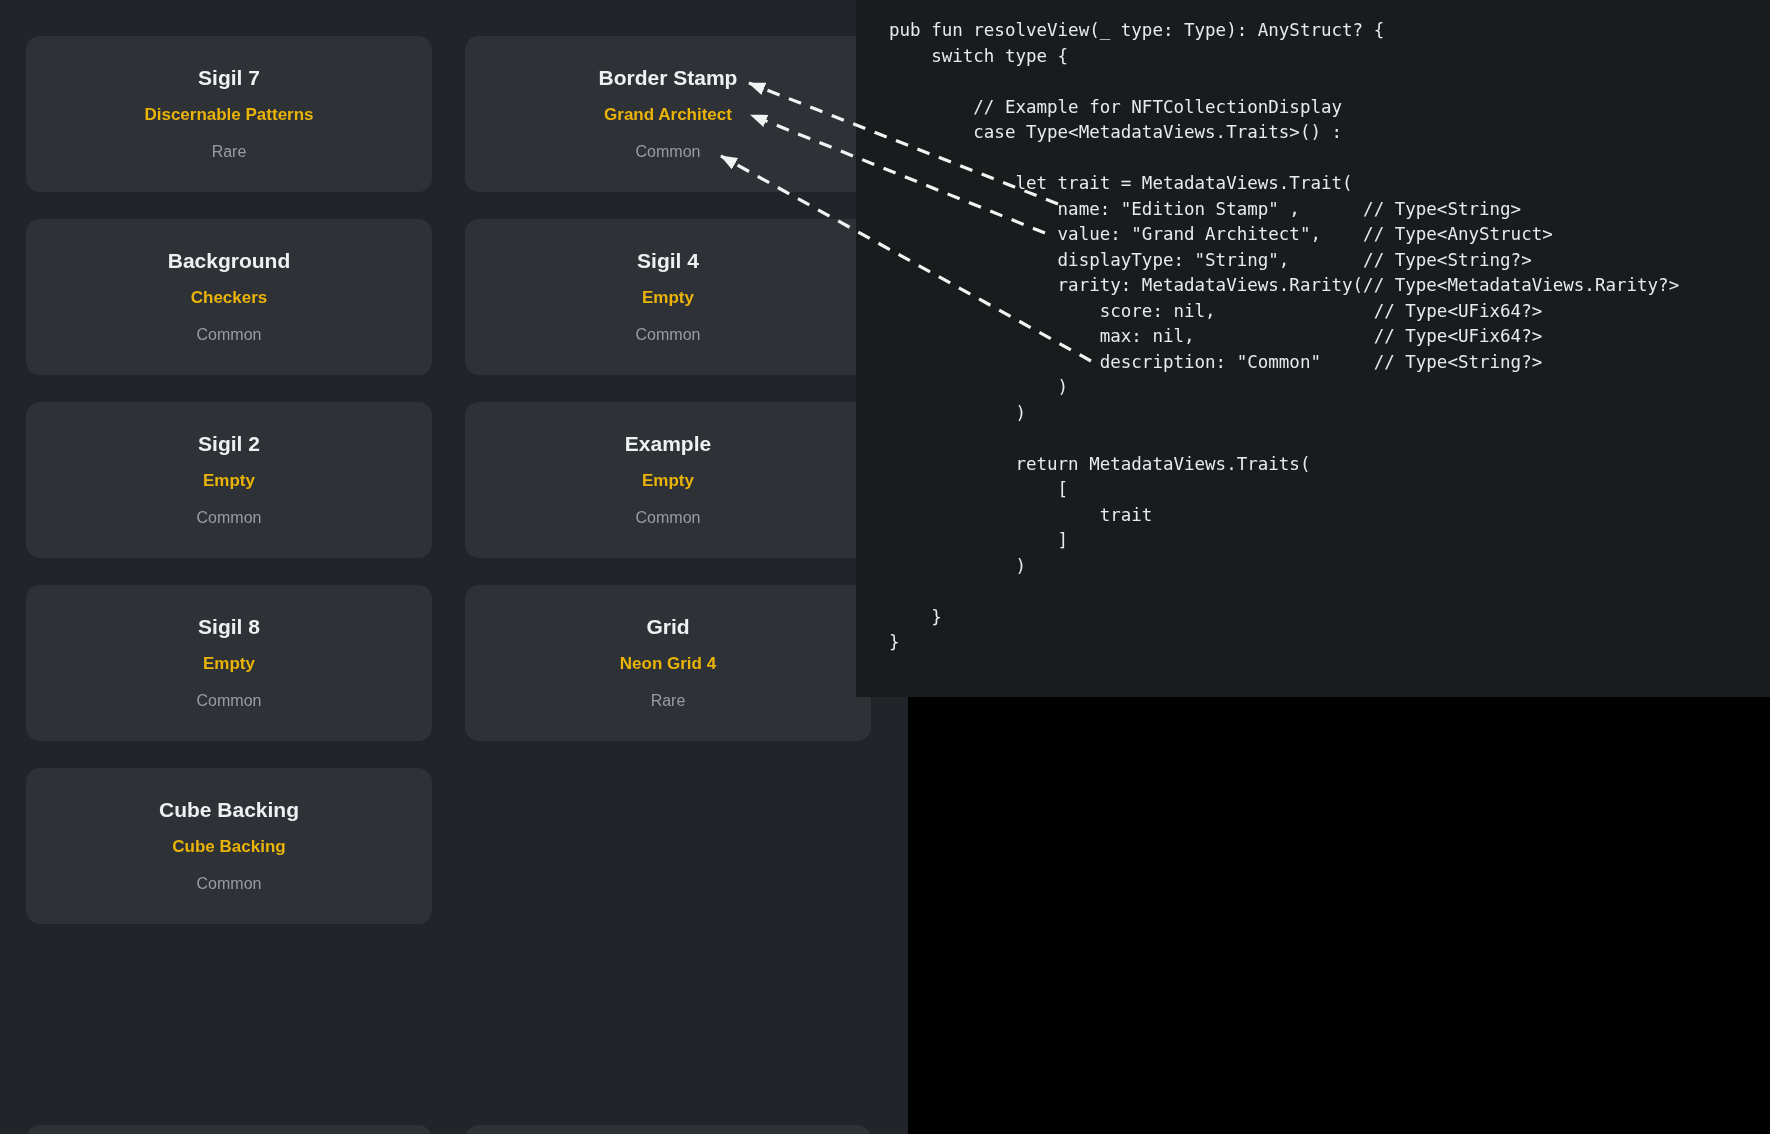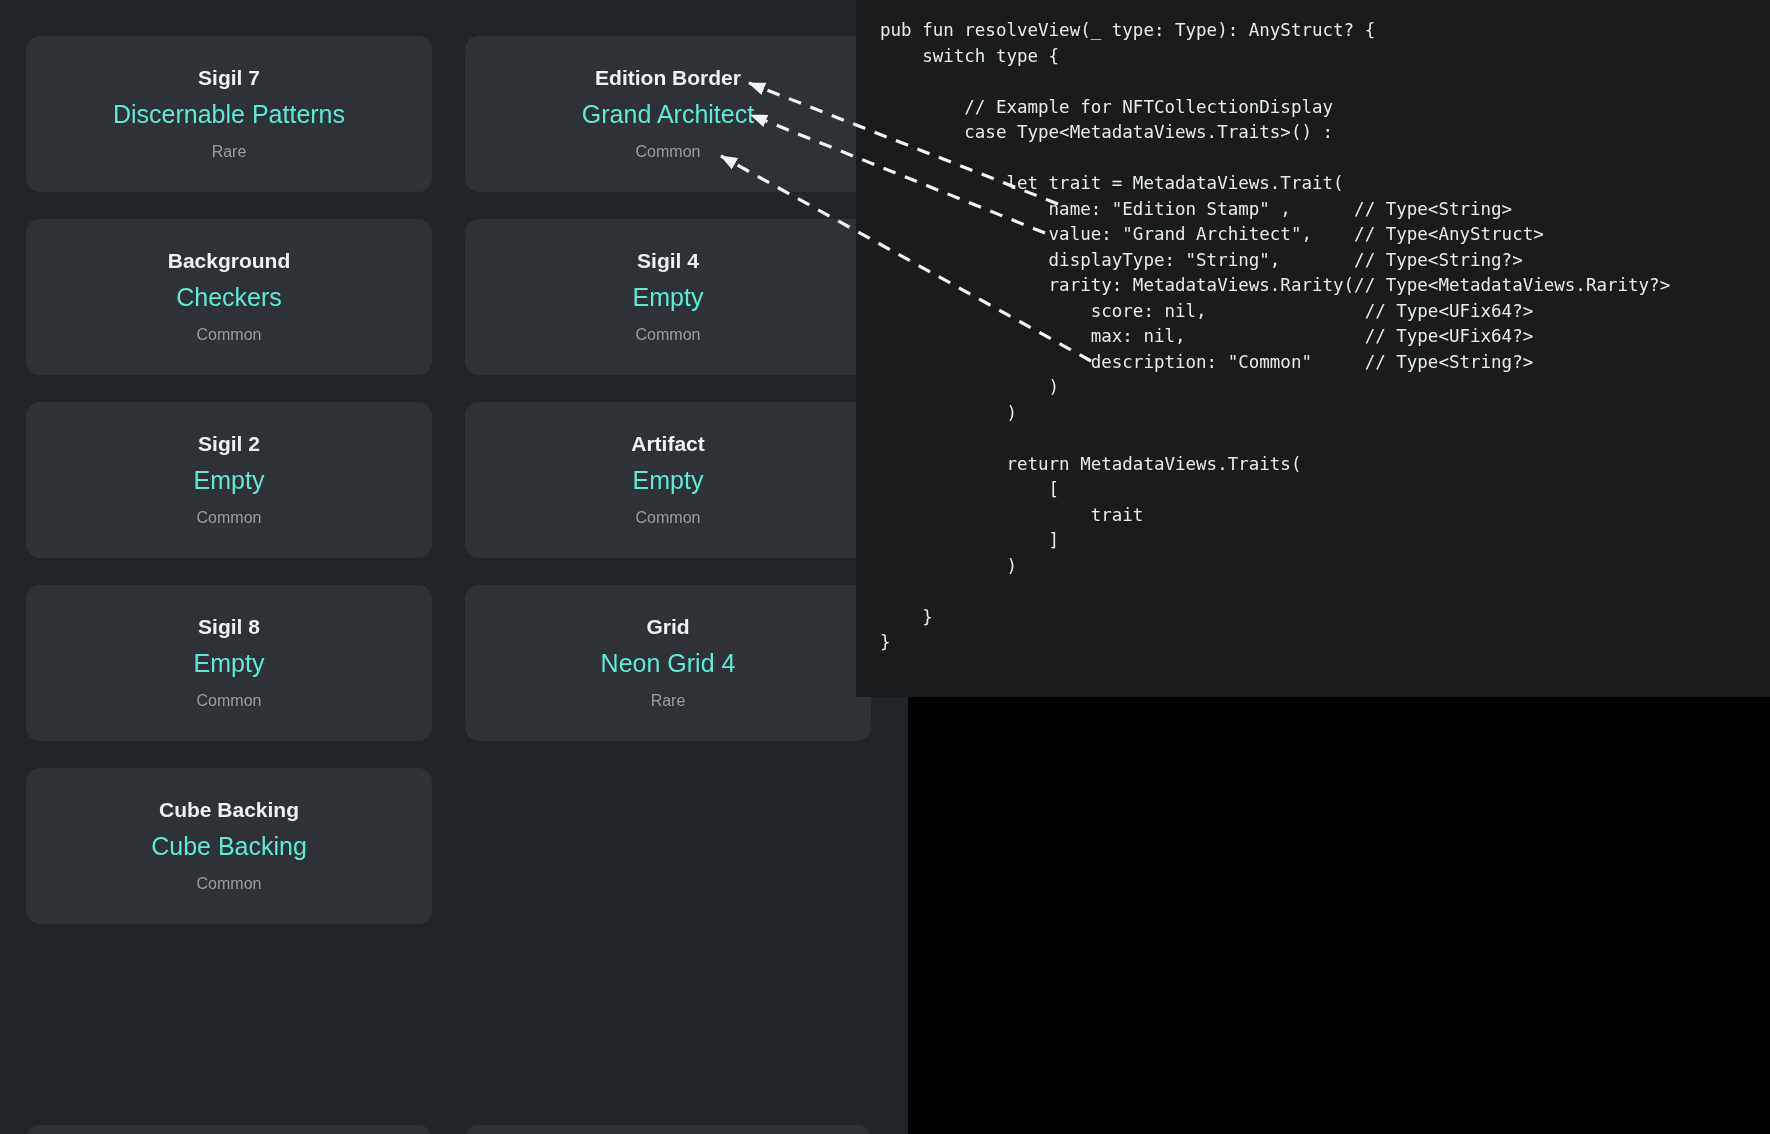--- a/index.html
+++ b/index.html
@@ -15,34 +15,34 @@
     position:absolute;left:26px;top:36px;
     display:grid;grid-template-columns:406px 406px;
     column-gap:33px;row-gap:27px;grid-auto-rows:156px;
   }
   .card{
     background:#2e3237;border-radius:14px;
     display:flex;flex-direction:column;align-items:center;justify-content:center;
     text-align:center;
   }
   .card .t{font-size:21px;font-weight:700;color:#eef0f1;line-height:37px;white-space:nowrap;}
-  .card .v{font-size:25px;font-weight:400;color:#5eead4;line-height:37px;white-space:nowrap;}
+  .card .v{font-size:17px;font-weight:700;color:#eab308;line-height:37px;white-space:nowrap;}
   .card .r{font-size:16px;font-weight:400;color:#9a9ca1;line-height:37px;white-space:nowrap;}
   .partial-card{
     position:absolute;top:1125px;width:406px;height:14px;
     background:#2e3237;border-radius:14px 14px 0 0;
   }
   .partial-card.c1{left:26px;}
   .partial-card.c2{left:465px;}
   .code-panel{
     position:absolute;left:856px;top:0;width:914px;height:697px;
     background:#191b1d;
   }
   .code-panel pre{
-    margin:0;padding:18px 0 0 24px;
+    margin:0;padding:18px 0 0 33px;
     font-family:"DejaVu Sans Mono",monospace;
     font-size:17.5px;line-height:25.5px;color:#e8eaeb;
     white-space:pre;
   }
   .arrows{position:absolute;left:0;top:0;pointer-events:none;}
 </style>
 </head>
 <body>
 
 <div class="stage">
@@ -50,21 +50,21 @@
   <div class="traits-area">
     <div class="cards-grid">
 
       <div class="card">
         <div class="t">Sigil 7</div>
         <div class="v">Discernable Patterns</div>
         <div class="r">Rare</div>
       </div>
 
       <div class="card">
-        <div class="t">Edition Border</div>
+        <div class="t">Border Stamp</div>
         <div class="v">Grand Architect</div>
         <div class="r">Common</div>
       </div>
 
       <div class="card">
         <div class="t">Background</div>
         <div class="v">Checkers</div>
         <div class="r">Common</div>
       </div>
 
@@ -76,21 +76,21 @@
         <div class="r">Common</div>
       </div>
 
       <div class="card">
         <div class="t">Sigil 2</div>
         <div class="v">Empty</div>
         <div class="r">Common</div>
       </div>
 
       <div class="card">
-        <div class="t">Artifact</div>
+        <div class="t">Example</div>
         <div class="v">Empty</div>
         <div class="r">Common</div>
       </div>
 
       <div class="card">
         <div class="t">Sigil 8</div>
         <div class="v">Empty</div>
         <div class="r">Common</div>
       </div>
 

